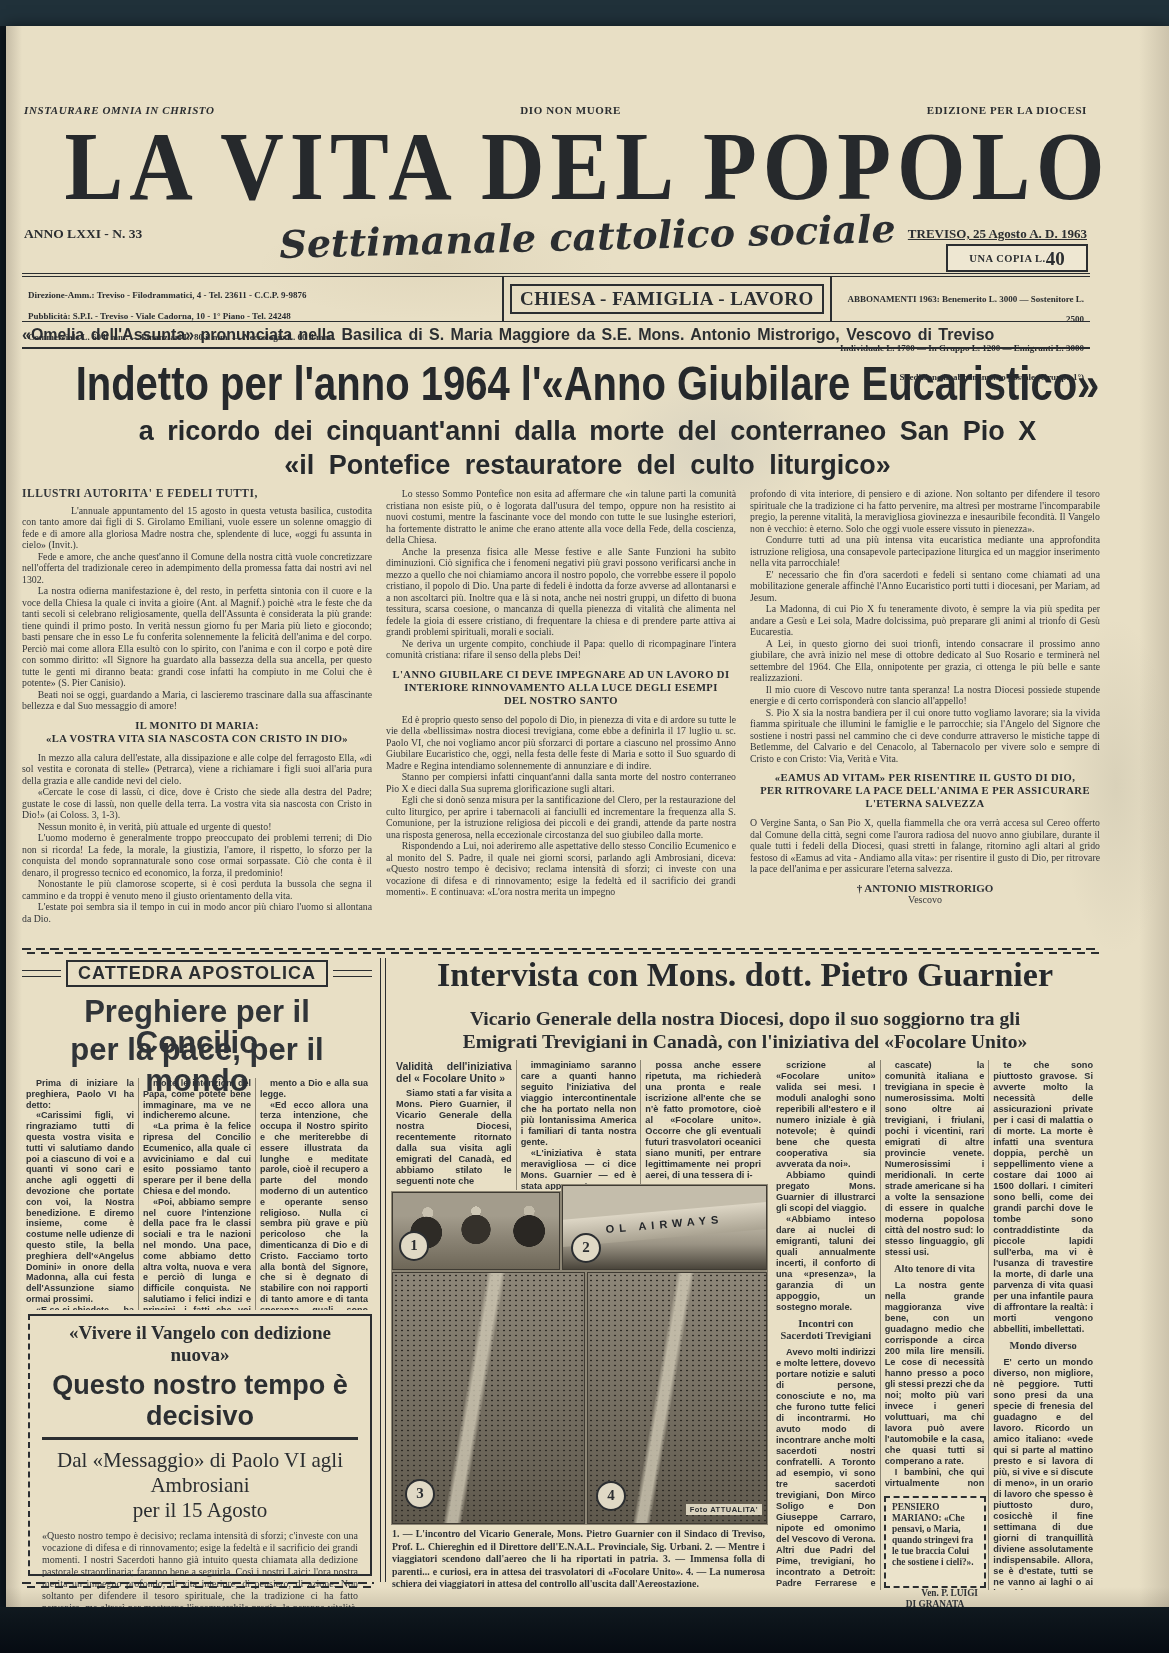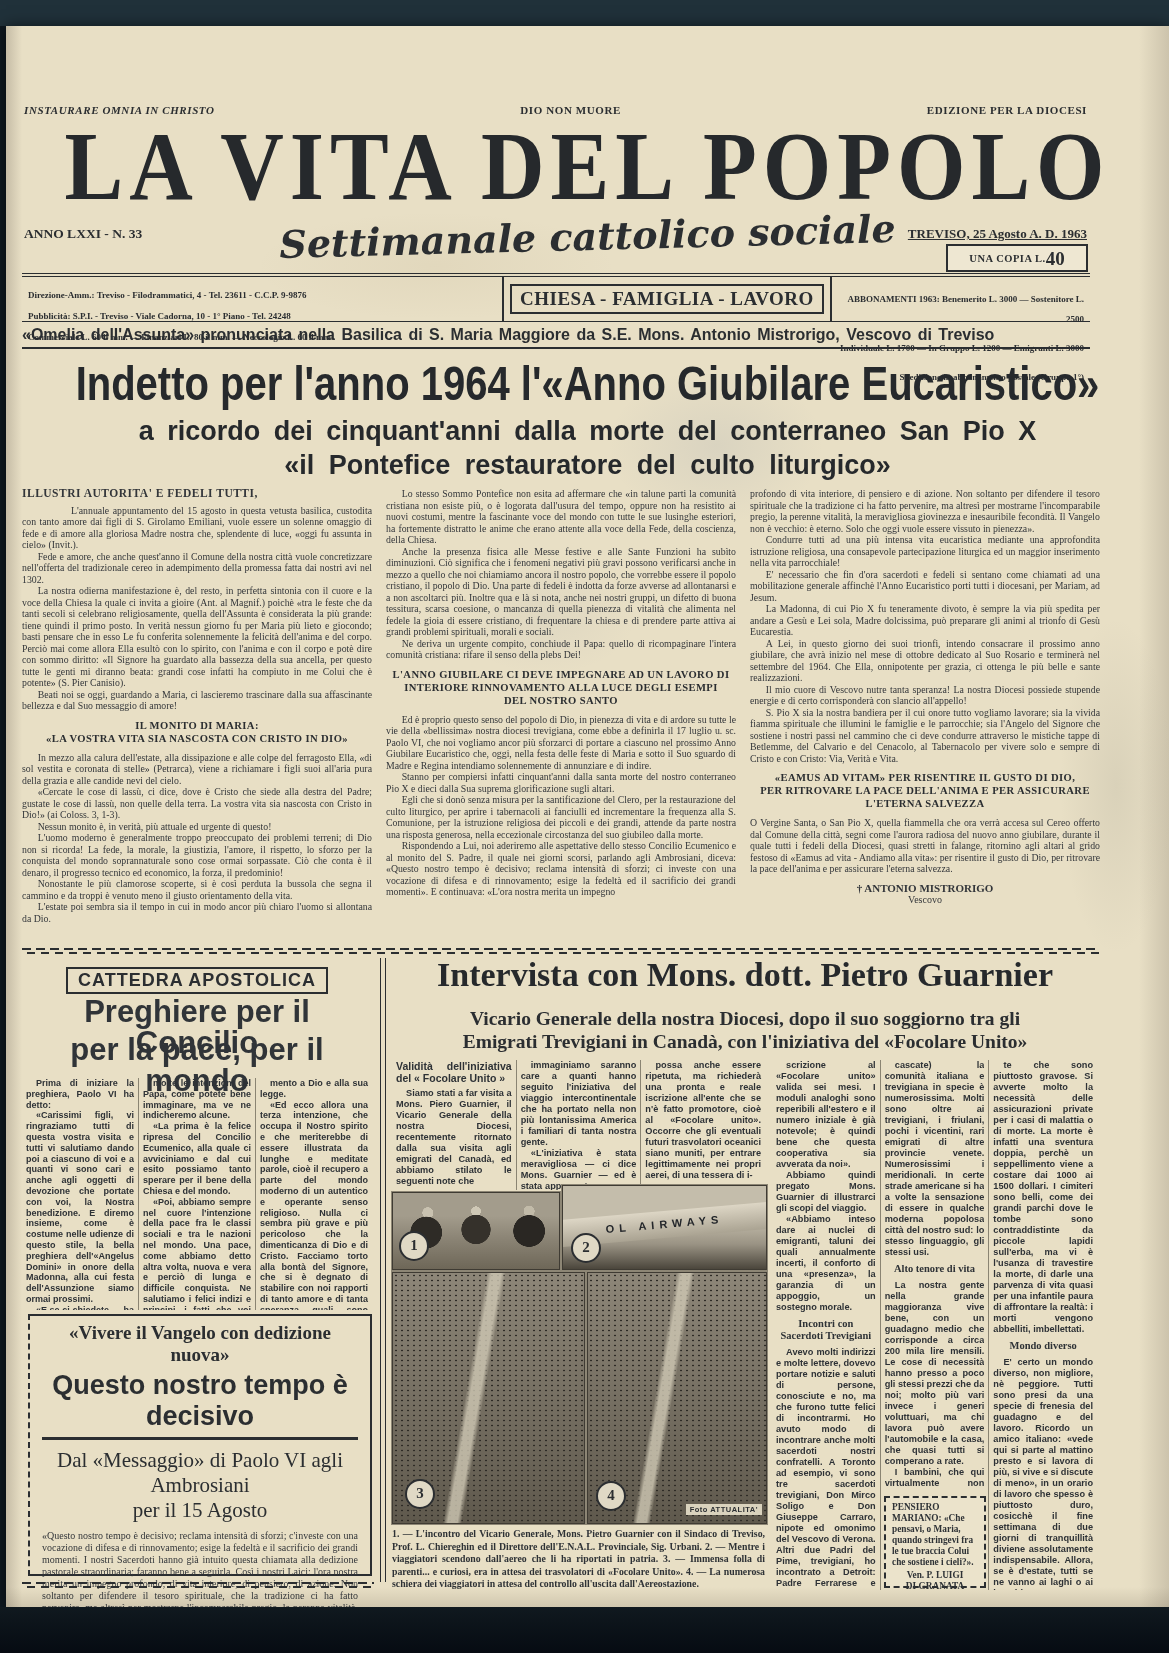--- a/index.html
+++ b/index.html
@@ -66,21 +66,21 @@
   .signature-role{text-align:center;font-size:10px;}
   
   .wavy{height:6px;background-image:
       repeating-linear-gradient(90deg,#2b2e31 0 9px,transparent 9px 14px),
       repeating-linear-gradient(90deg,transparent 0 5px,#2b2e31 5px 13px,transparent 13px 14px);
       background-size:14px 2px;background-position:0 0,0 4px;background-repeat:repeat-x;}
   .wavy1{top:922px;left:16px;right:69px;}
   .wavy2{top:1556px;left:16px;width:352px;}
   .vrule{top:932px;left:374px;width:4px;height:624px;border-left:1px solid #2b2e31;border-right:1px solid #2b2e31;}
   
-  .cat-label-row{top:934px;left:16px;width:350px;display:flex;align-items:center;gap:5px;flex-direction:column;}
+  .cat-label-row{top:934px;left:16px;width:350px;display:flex;align-items:center;gap:5px;}
   .dbl{flex:1;height:5px;border-top:1px solid #2b2e31;border-bottom:1px solid #2b2e31;}
   .cat-label{border:2px solid #2b2e31;padding:1px 10px;font-family:"Liberation Sans",sans-serif;
              font-weight:bold;font-size:18px;letter-spacing:1px;white-space:nowrap;}
   .cat-h1,.cat-h2{left:16px;width:350px;text-align:center;font-family:"Liberation Sans",sans-serif;
              font-weight:bold;font-size:31px;line-height:1;color:#303438;}
   .cat-h1{top:970px;} .cat-h2{top:1008px;}
   .catcols{top:1052px;left:16px;width:350px;height:232px;display:flex;}
   .ncol{flex:1;overflow:hidden;font-family:"Liberation Sans",sans-serif;font-weight:bold;
         font-size:9px;line-height:10.8px;text-align:justify;color:#2e3236;padding:0 4px;}
   .ncol p{margin:0;text-indent:1.1em;}
@@ -134,21 +134,21 @@
   .pnum{position:absolute;width:26px;height:26px;border-radius:50%;background:#e0d9c5;
         border:2px solid #2b2e31;color:#2b2e31;font:bold 15px/24px "Liberation Serif",serif;text-align:center;}
   .credit{position:absolute;right:4px;bottom:8px;background:#d9d2bd;color:#2b2e31;
         font:bold 7.5px/9px "Liberation Sans",sans-serif;padding:1px 4px;letter-spacing:.5px;}
   .caption{top:1502px;left:386px;width:373px;font-weight:bold;font-size:9.8px;line-height:12.5px;
         text-align:justify;color:#2e3236;}
   
   .pensiero{top:1470px;left:878px;width:102px;height:92px;border:2px dashed #2b2e31;
         background:rgba(240,235,215,.35);padding:4px 6px;box-sizing:border-box;
         font-size:9.3px;line-height:11px;font-weight:bold;color:#2e3236;}
-  .pensiero .sig{text-align:center;margin-top:2px;}
+  .pensiero .sig{text-align:right;margin-top:20px;}
   .pensiero .sig2{text-align:center;}
 </style>
 </head>
 <body>
 
 <div class="page">
   <div id="paper">
 
     <div class="abs mottos">
       <span class="motto-left">INSTAURARE OMNIA IN CHRISTO</span>

